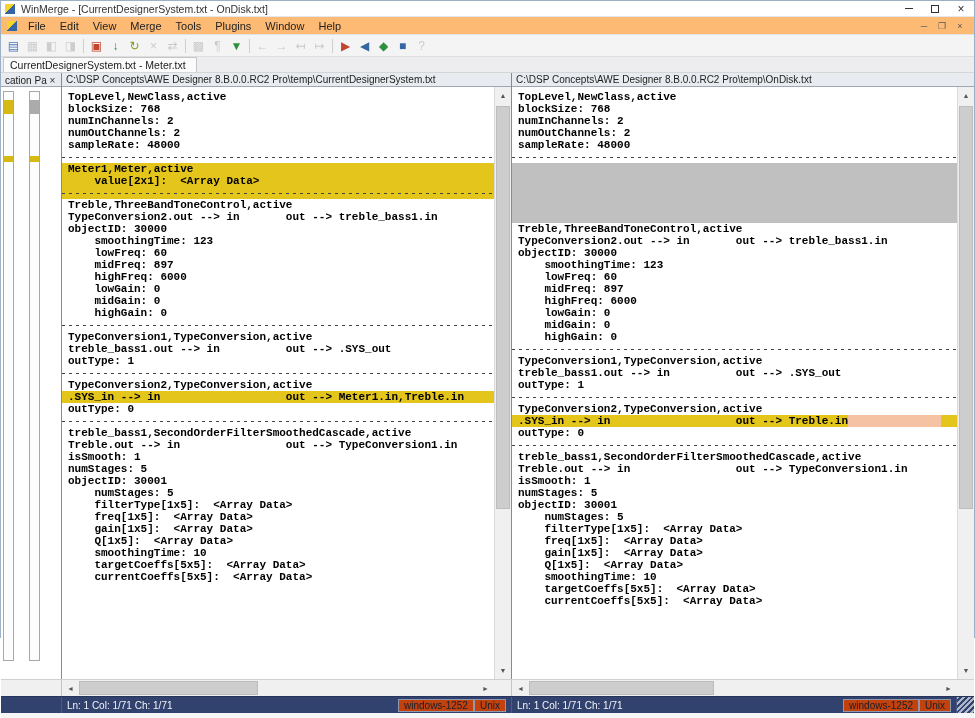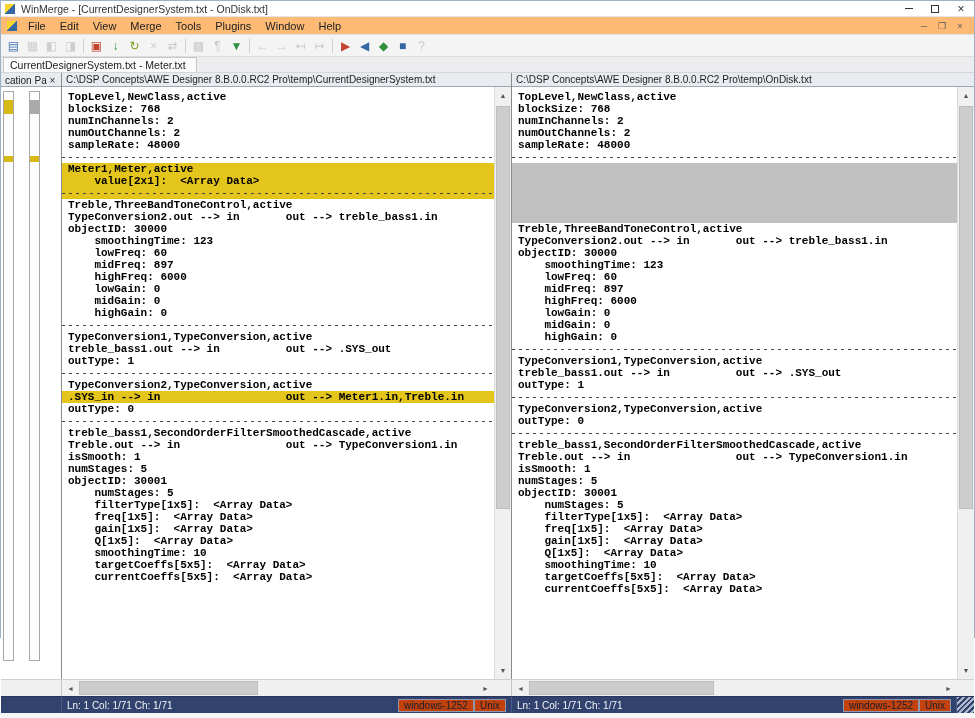--- a/index.html
+++ b/index.html
@@ -252,20 +252,21 @@
             <div class="row"><span>    highFreq: 6000</span></div>
             <div class="row"><span>    lowGain: 0</span></div>
             <div class="row"><span>    midGain: 0</span></div>
             <div class="row"><span>    highGain: 0</span></div>
             <div class="row dash"></div>
             <div class="row"><span>TypeConversion1,TypeConversion,active</span></div>
             <div class="row"><span>treble_bass1.out --&gt; in          out --&gt; .SYS_out</span></div>
             <div class="row"><span>outType: 1</span></div>
             <div class="row dash"></div>
             <div class="row"><span>TypeConversion2,TypeConversion,active</span></div>
+            <div class="row hl-diff"><span>.SYS_in --&gt; in                   out --&gt; Treble.in</span><span class="tail">              </span></div>
             <div class="row"><span>outType: 0</span></div>
             <div class="row dash"></div>
             <div class="row"><span>treble_bass1,SecondOrderFilterSmoothedCascade,active</span></div>
             <div class="row"><span>Treble.out --&gt; in                out --&gt; TypeConversion1.in</span></div>
             <div class="row"><span>isSmooth: 1</span></div>
             <div class="row"><span>numStages: 5</span></div>
             <div class="row"><span>objectID: 30001</span></div>
             <div class="row"><span>    numStages: 5</span></div>
             <div class="row"><span>    filterType[1x5]:  &lt;Array Data&gt;</span></div>
             <div class="row"><span>    freq[1x5]:  &lt;Array Data&gt;</span></div>

